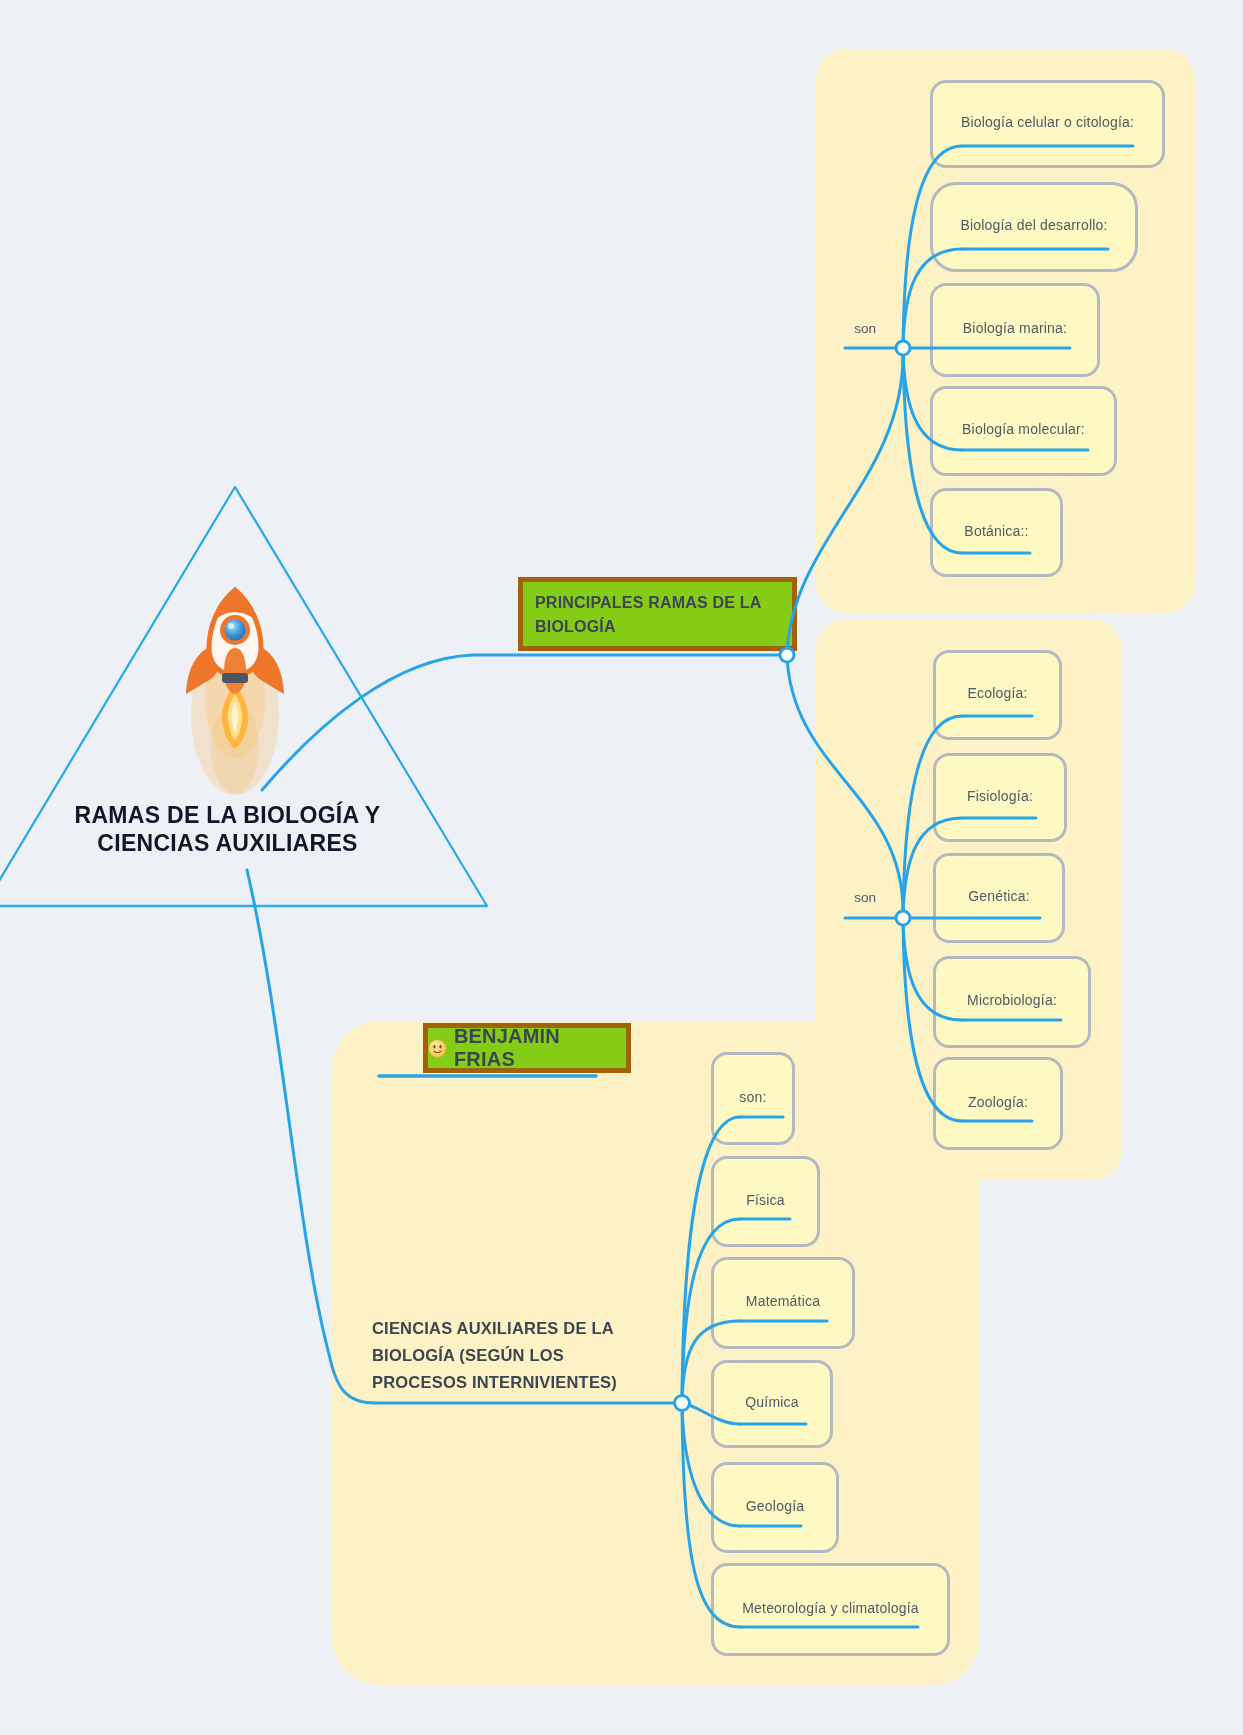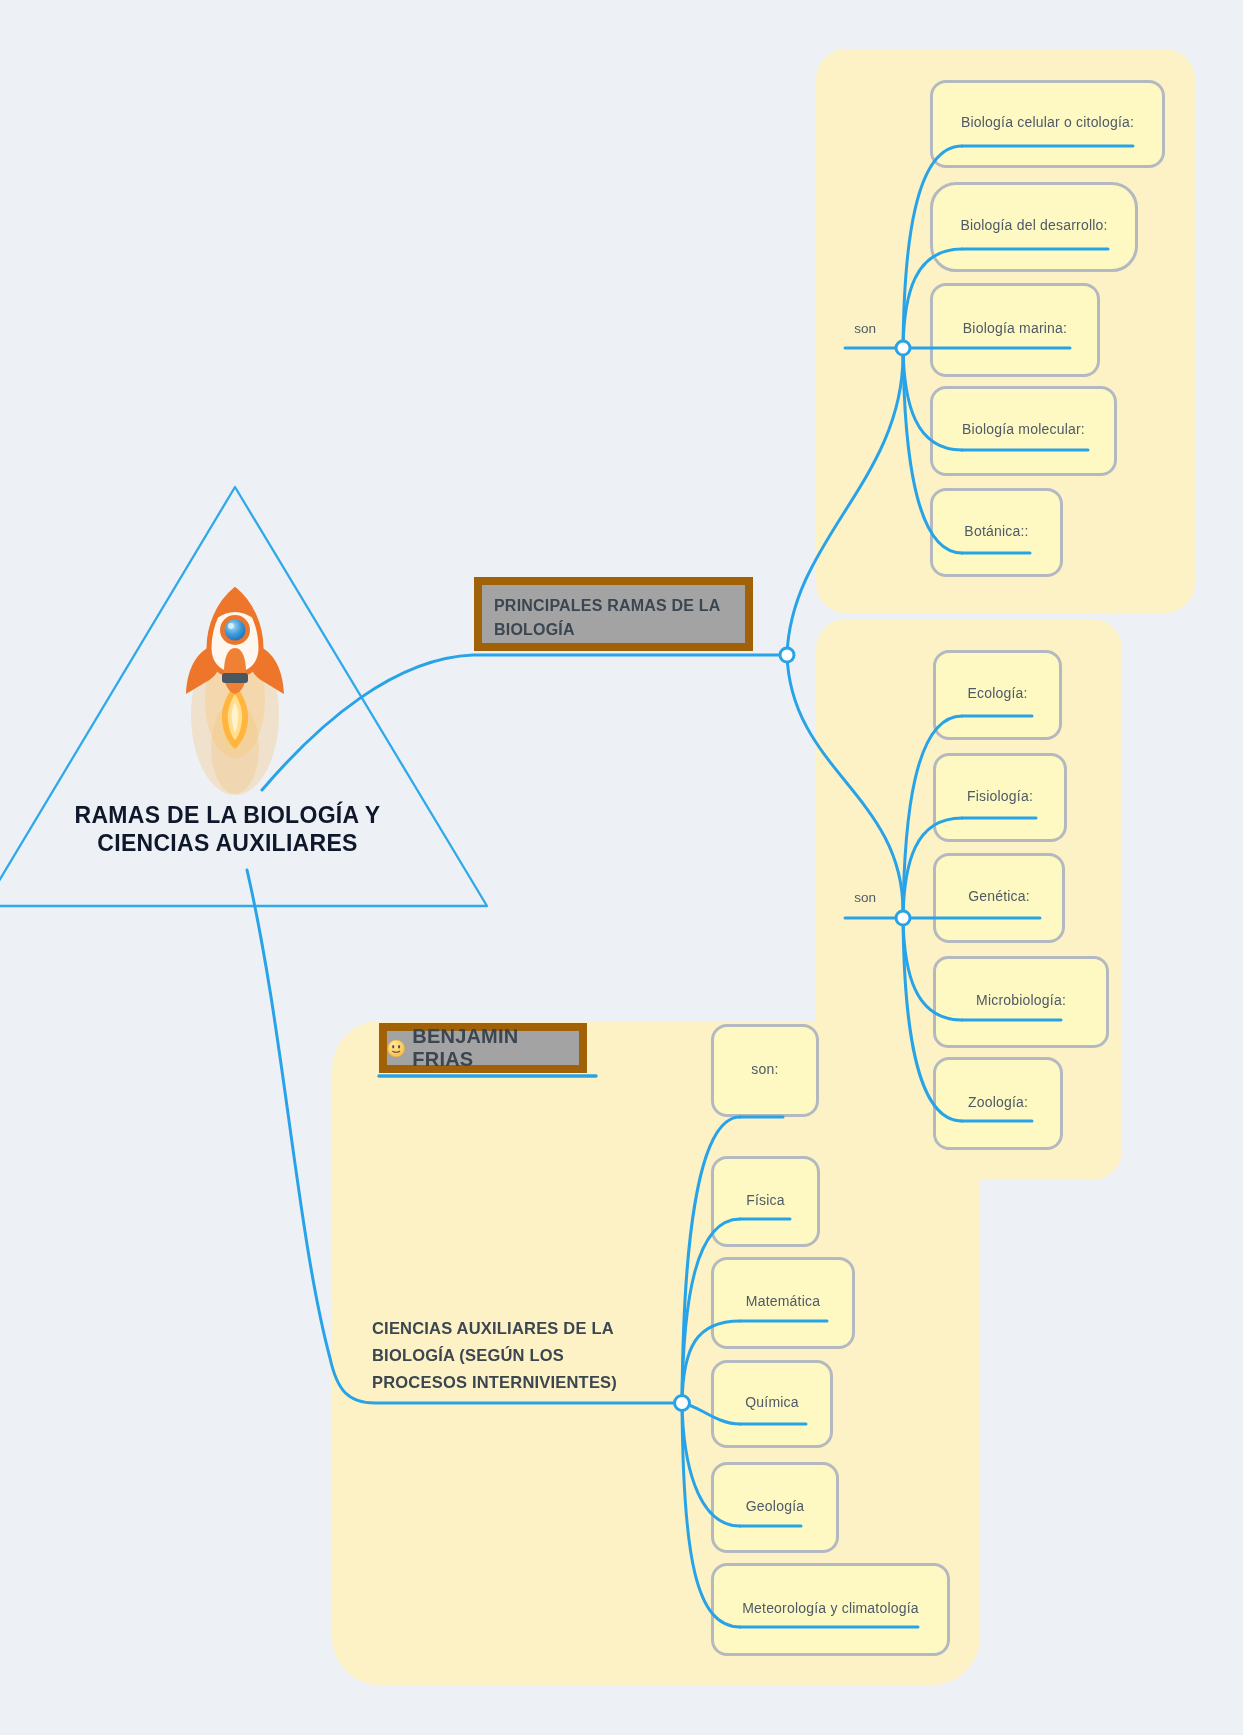--- a/index.html
+++ b/index.html
@@ -18,22 +18,22 @@
 
   .node{
     position:absolute;box-sizing:border-box;
     background:#fef9c3;border:3.5px solid #b4b9c1;border-radius:16px;
     display:flex;align-items:center;justify-content:center;
     color:#4e5a66;font-size:14px;letter-spacing:.2px;
   }
   .node span{transform:translateY(-2px);}
 
   .topic-box{
-    position:absolute;box-sizing:border-box;background:#a3a3a3;
-    border:8px solid #a16207;color:#3b4650;font-weight:bold;
+    position:absolute;box-sizing:border-box;background:#84cc16;
+    border:5px solid #a16207;color:#3b4650;font-weight:bold;margin-left:44px;
   }
   #principales-box{
     left:474px;top:577px;width:279px;height:74px;
     padding:9px 12px;font-size:16px;line-height:24px;letter-spacing:.2px;
   }
   #benjamin-box{
     left:379px;top:1023px;width:208px;height:50px;
     display:flex;align-items:center;gap:7px;
     font-size:20px;letter-spacing:.2px;
   }
@@ -134,28 +134,28 @@
 
   <div class="node" style="left:933px;top:650px;width:129px;height:90px;">
       <span>Ecología:</span>
     </div>
   <div class="node" style="left:933px;top:753px;width:134px;height:89px;">
       <span>Fisiología:</span>
     </div>
   <div class="node" style="left:933px;top:853px;width:132px;height:90px;">
       <span>Genética:</span>
     </div>
-  <div class="node" style="left:933px;top:956px;width:176px;height:92px;border-radius:15px;">
+  <div class="node" style="left:933px;top:956px;width:158px;height:92px;">
       <span>Microbiología:</span>
     </div>
   <div class="node" style="left:933px;top:1057px;width:130px;height:93px;">
       <span>Zoología:</span>
     </div>
 
-  <div class="node" style="left:711px;top:1024px;width:108px;height:93px;">
+  <div class="node" style="left:711px;top:1052px;width:84px;height:93px;">
       <span>son:</span>
     </div>
   <div class="node" style="left:711px;top:1156px;width:109px;height:91px;">
       <span>Física</span>
     </div>
   <div class="node" style="left:711px;top:1257px;width:144px;height:92px;">
       <span>Matemática</span>
     </div>
   <div class="node" style="left:711px;top:1360px;width:122px;height:88px;">
       <span>Química</span>

